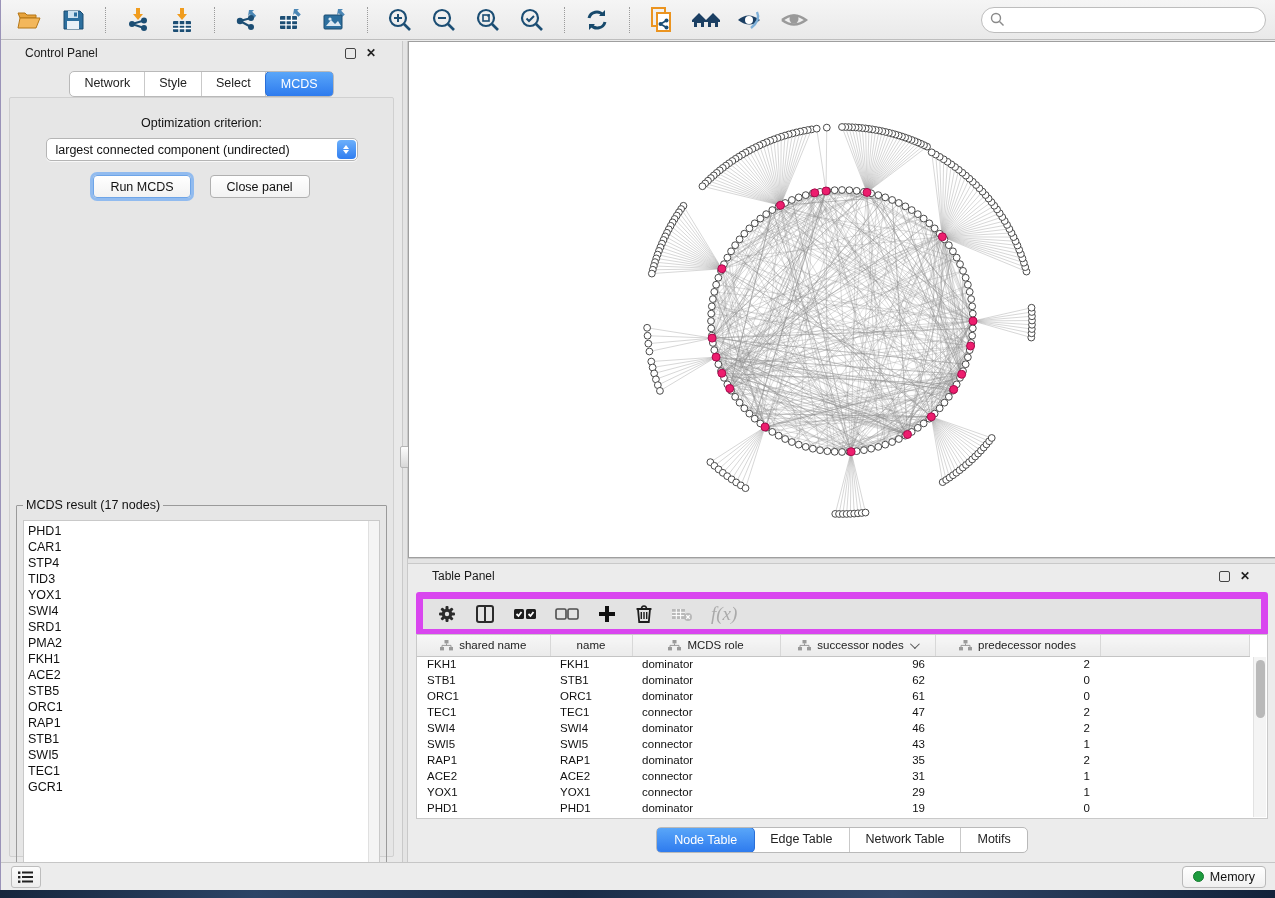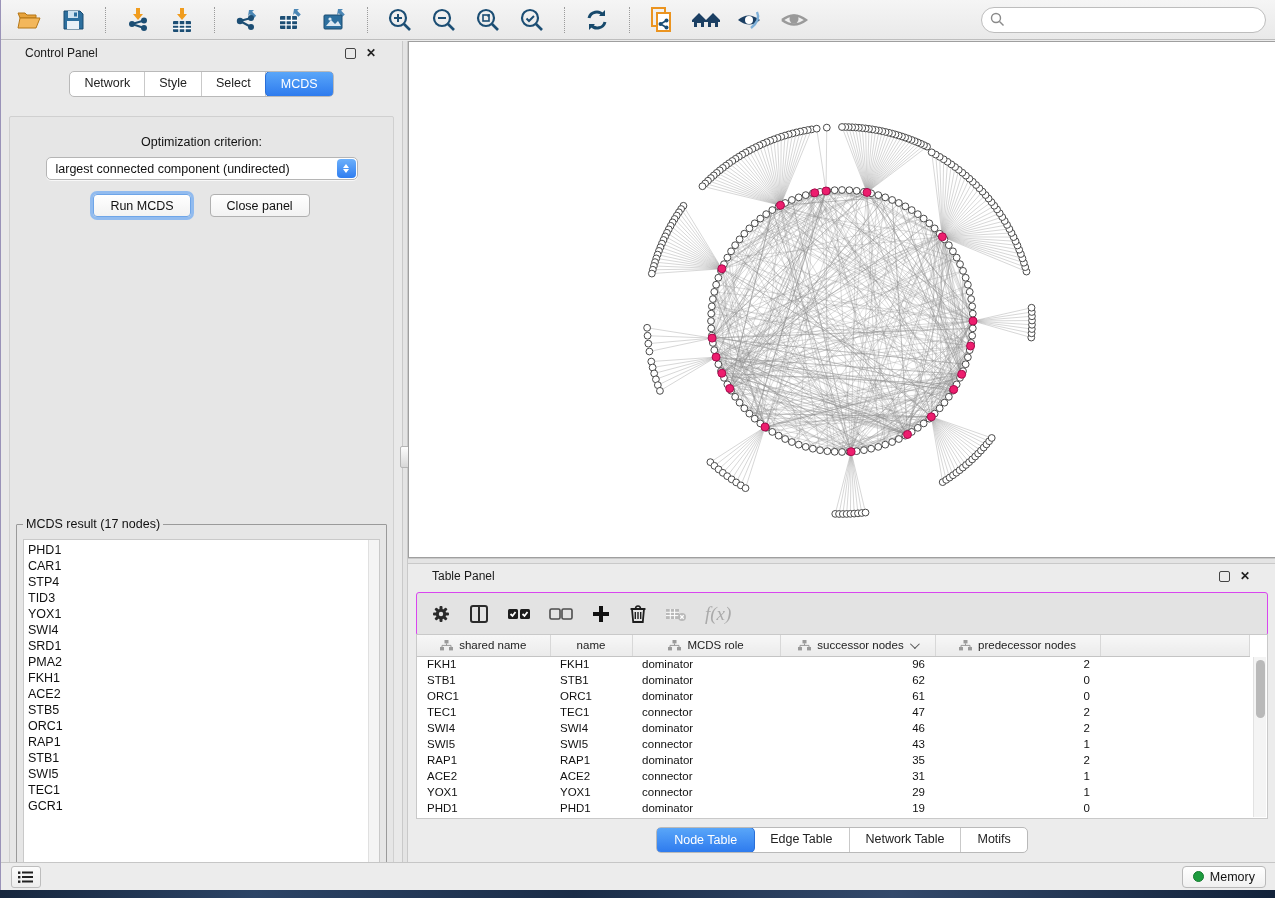--- a/index.html
+++ b/index.html
@@ -30,21 +30,21 @@
   .wbtn { width:14px; height:14px; margin-left:8px; display:flex; align-items:center; justify-content:center; font-size:12px; color:#222; }
   .wbtn.float { border:1.5px solid #444; width:11px; height:11px; border-radius:2px; }
   .wbtn.close { font-weight:bold; }
 
   
   .cp-tabs { display:flex; justify-content:center; margin-top:6px; }
   .segbar { display:flex; background:#fff; border:1px solid #b9b9b9; border-radius:5px; overflow:hidden; }
   .seg { padding:4px 14px; font-size:12.5px; color:#222; border-right:1px solid #c9c9c9; cursor:default; }
   .seg:last-child { border-right:none; }
   .seg.active { background:linear-gradient(#59a6f9,#2e7bee); color:#fff; border-radius:5px; margin:-1px; border:1px solid #2a6fd8; padding:5px 15px; }
-  .cp-body { position:absolute; left:8px; top:56px; width:385px; height:760px; background:#e6e6e6; border:1px solid #d0d0d0; border-radius:2px;margin-top:19px; }
+  .cp-body { position:absolute; left:8px; top:56px; width:385px; height:760px; background:#e6e6e6; border:1px solid #d0d0d0; border-radius:2px; }
   .opt-label { text-align:center; font-size:12.5px; color:#111; margin-top:18px; }
   .dropdown { position:relative; margin:8px auto 0; width:312px; height:23px; background:#fff; border:1px solid #b5b5b5; border-radius:5px; display:flex; align-items:center; font-size:12.5px; padding-left:9px; color:#111;
     box-shadow:0 1px 0 rgba(255,255,255,.7); }
   .dropdown .stepper { position:absolute; right:1px; top:1px; width:19px; height:19px; background:linear-gradient(#6cb0fb,#2f7df0); border-radius:4px; display:flex; flex-direction:column; align-items:center; justify-content:center; gap:1px; }
   .stepper i { width:0; height:0; border-left:3.5px solid transparent; border-right:3.5px solid transparent; }
   .stepper i.up { border-bottom:4px solid #fff; }
   .stepper i.dn { border-top:4px solid #fff; }
   .btnrow { display:flex; justify-content:center; gap:19px; margin-top:14px; }
   .macbtn { height:23px; padding:0 16px; background:linear-gradient(#ffffff,#f2f2f2); border:1px solid #b0b0b0; border-radius:4px; font-size:12.5px; color:#111; display:flex; align-items:center; }
   .macbtn.focus { box-shadow:0 0 0 3px rgba(100,165,245,.65); border-color:#6ea5e8; }
@@ -60,21 +60,21 @@
   .lights { display:flex; gap:8px; }
   .light { width:12px; height:12px; border-radius:50%; }
   .net-title .title { position:absolute; left:0; right:0; text-align:center; font-size:12.5px; color:#111; }
   .net-canvas { position:absolute; left:0; top:23px; width:866px; height:492px; background:#fff; }
 
   
   .hsplit { position:absolute; left:0; top:517px; width:868px; height:6px; background:#e4e4e4; border-top:1px solid #c9c9c9; border-bottom:1px solid #c9c9c9; }
 
   
   .tpanel { position:absolute; left:0; top:523px; width:868px; height:298px; background:#ececec; }
-  .ttoolbar { margin:4px 8px 0 8px; height:44px; background:#e3e3e3; border:1px solid #d946ef; border-radius:3px; display:flex; align-items:center; gap:18px; padding:0 14px; }
+  .ttoolbar { margin:4px 8px 0 8px; height:44px; background:#e3e3e3; border:7px solid #d946ef; border-radius:3px; display:flex; align-items:center; gap:18px; padding:0 14px; }
   .ticon { display:flex; align-items:center; justify-content:center; }
   .fx { font-family:"Liberation Serif", serif; font-style:italic; font-size:19px; color:#aaa; }
   .tscroll-wrap { position:absolute; left:8px; top:70px; right:8px; height:185px; background:#fff; border:1px solid #c9c9c9; }
   table.dtable { border-collapse:collapse; width:832px; table-layout:fixed; }
   .dtable th { height:21px; background:linear-gradient(#f7f7f7,#ebebeb); border-right:1px solid #d8d8d8; border-bottom:1px solid #c4c4c4; font-size:11.5px; font-weight:normal; color:#222; text-align:center; }
   .dtable th .hwrap { display:flex; align-items:center; justify-content:center; gap:6px; }
   .dtable td { height:16px; font-size:11.5px; color:#111; padding:0 10px; white-space:nowrap; overflow:hidden; }
   .dtable td.num { text-align:right; }
   .chev { width:7px; height:7px; border-right:1.6px solid #555; border-bottom:1.6px solid #555; transform:rotate(45deg) translateY(-2px); display:inline-block; }
   .vscroll { position:absolute; right:1px; top:22px; bottom:1px; width:13px; background:#f4f4f4; border-left:1px solid #e2e2e2; }

